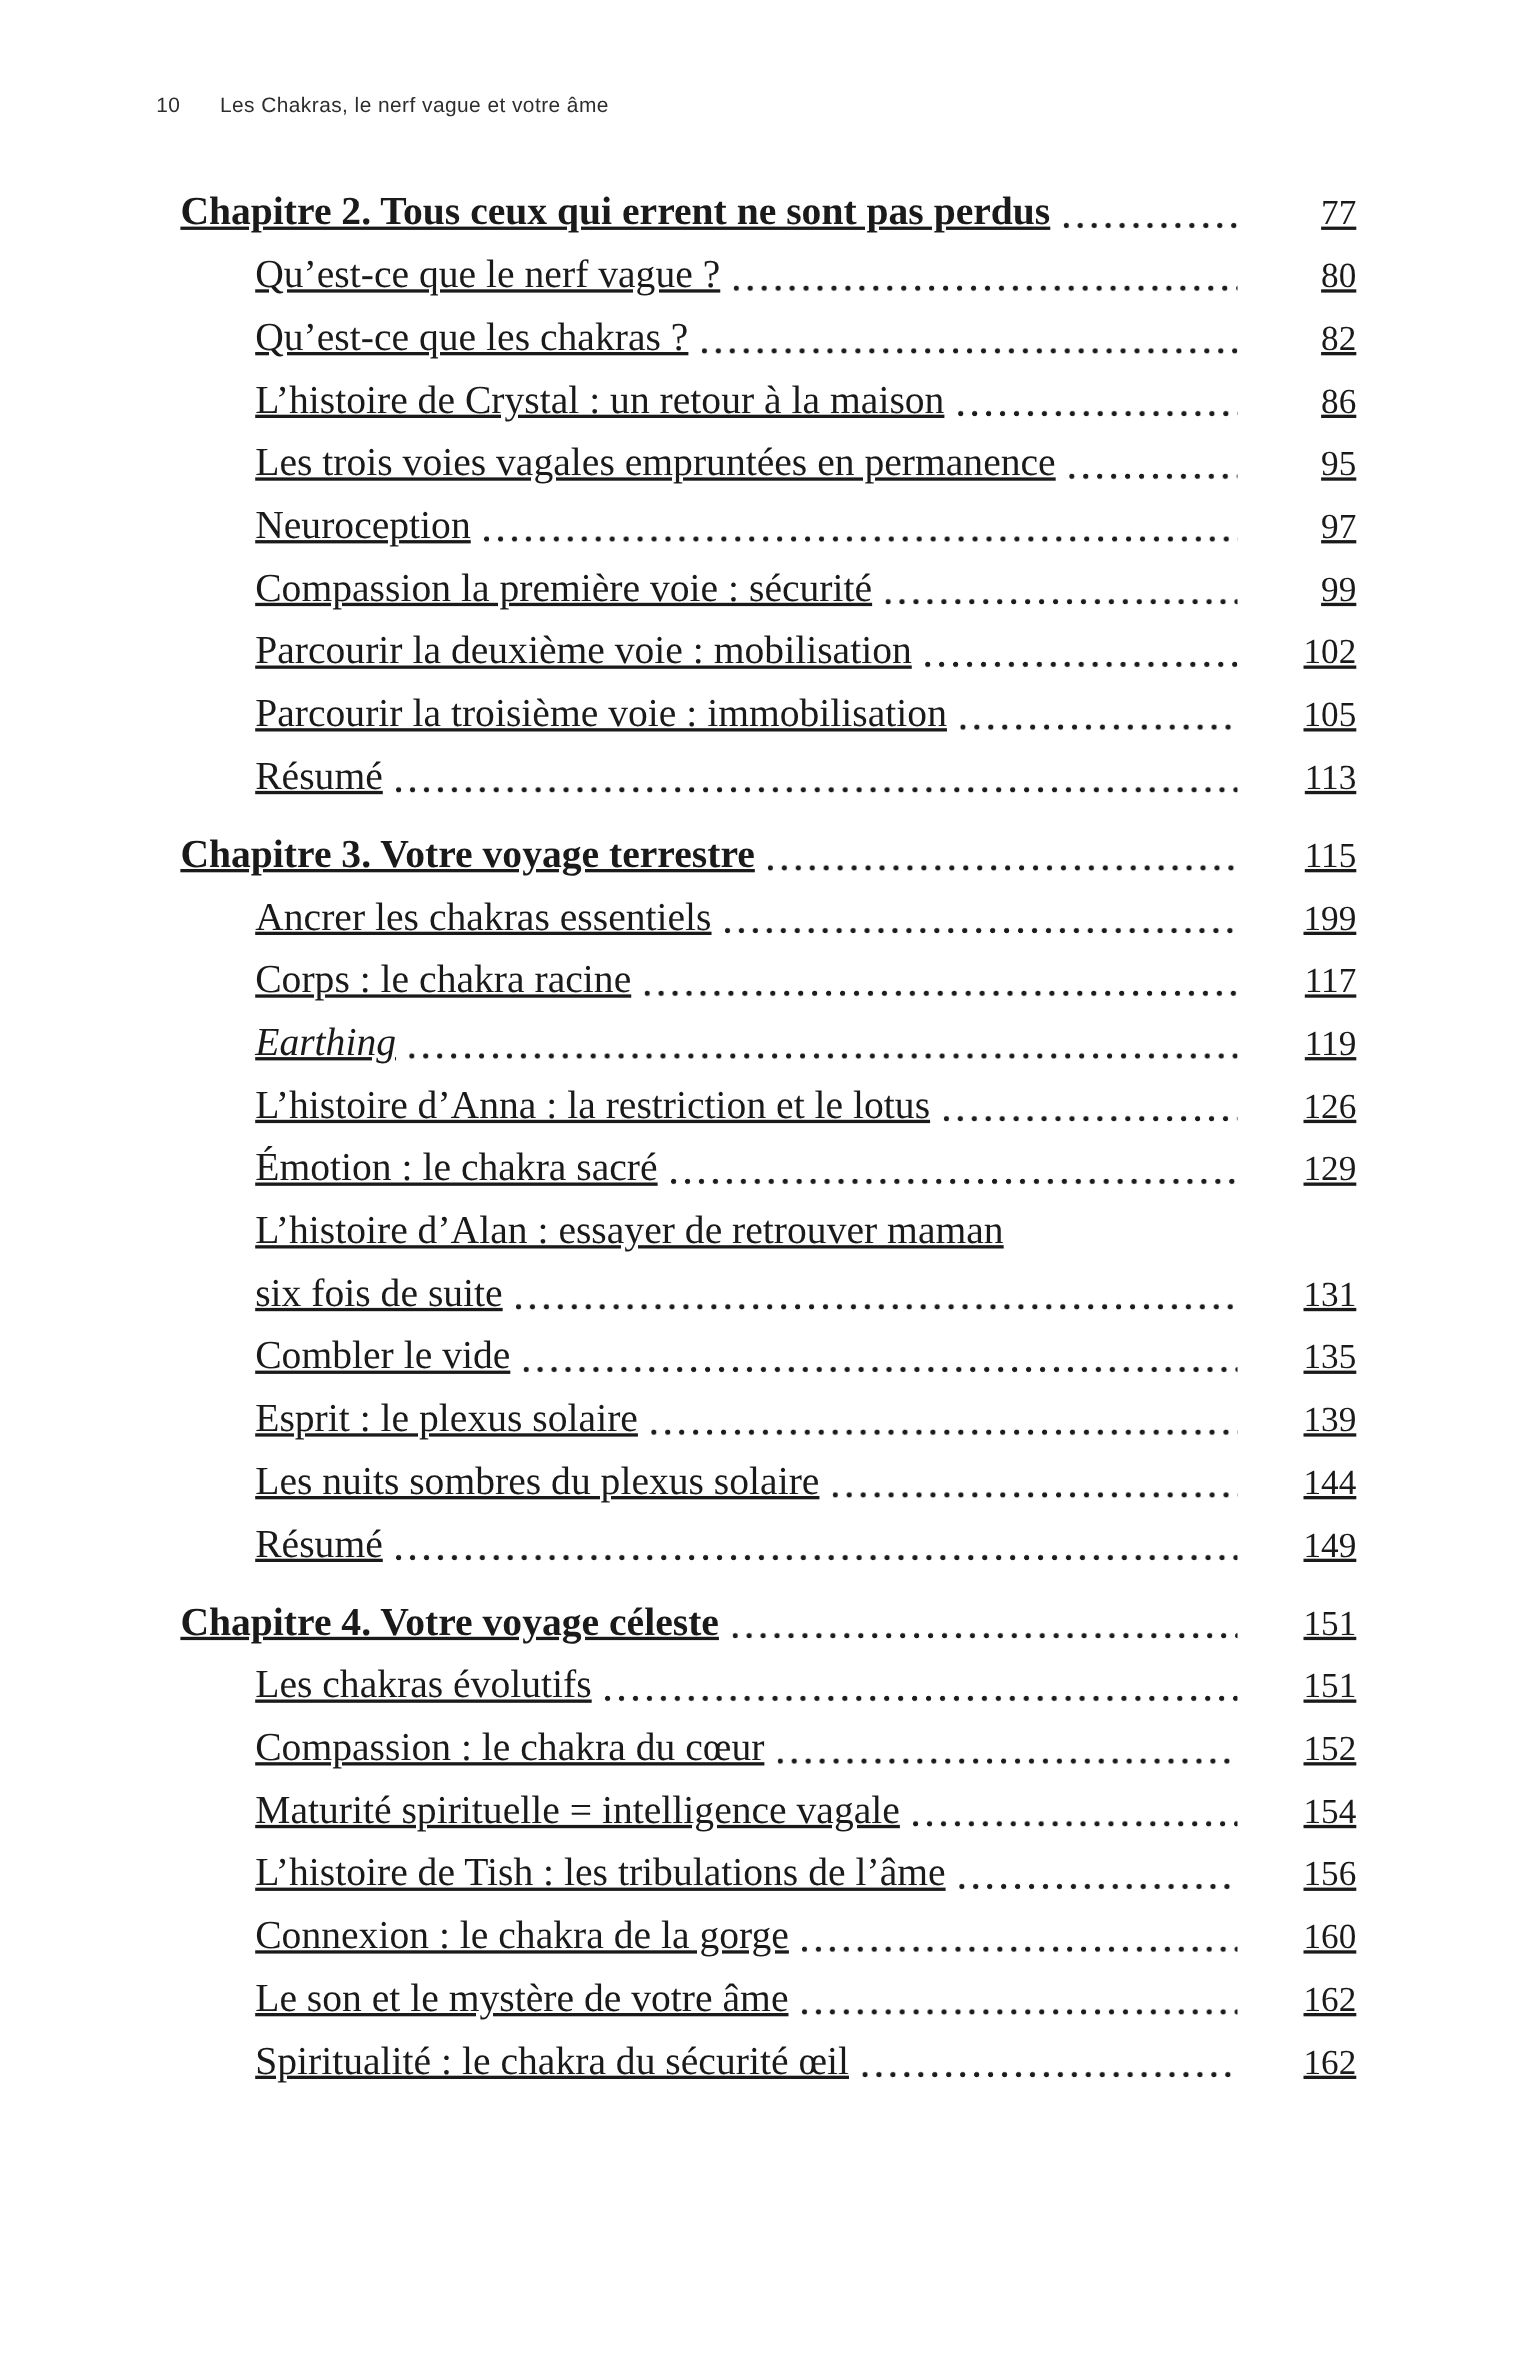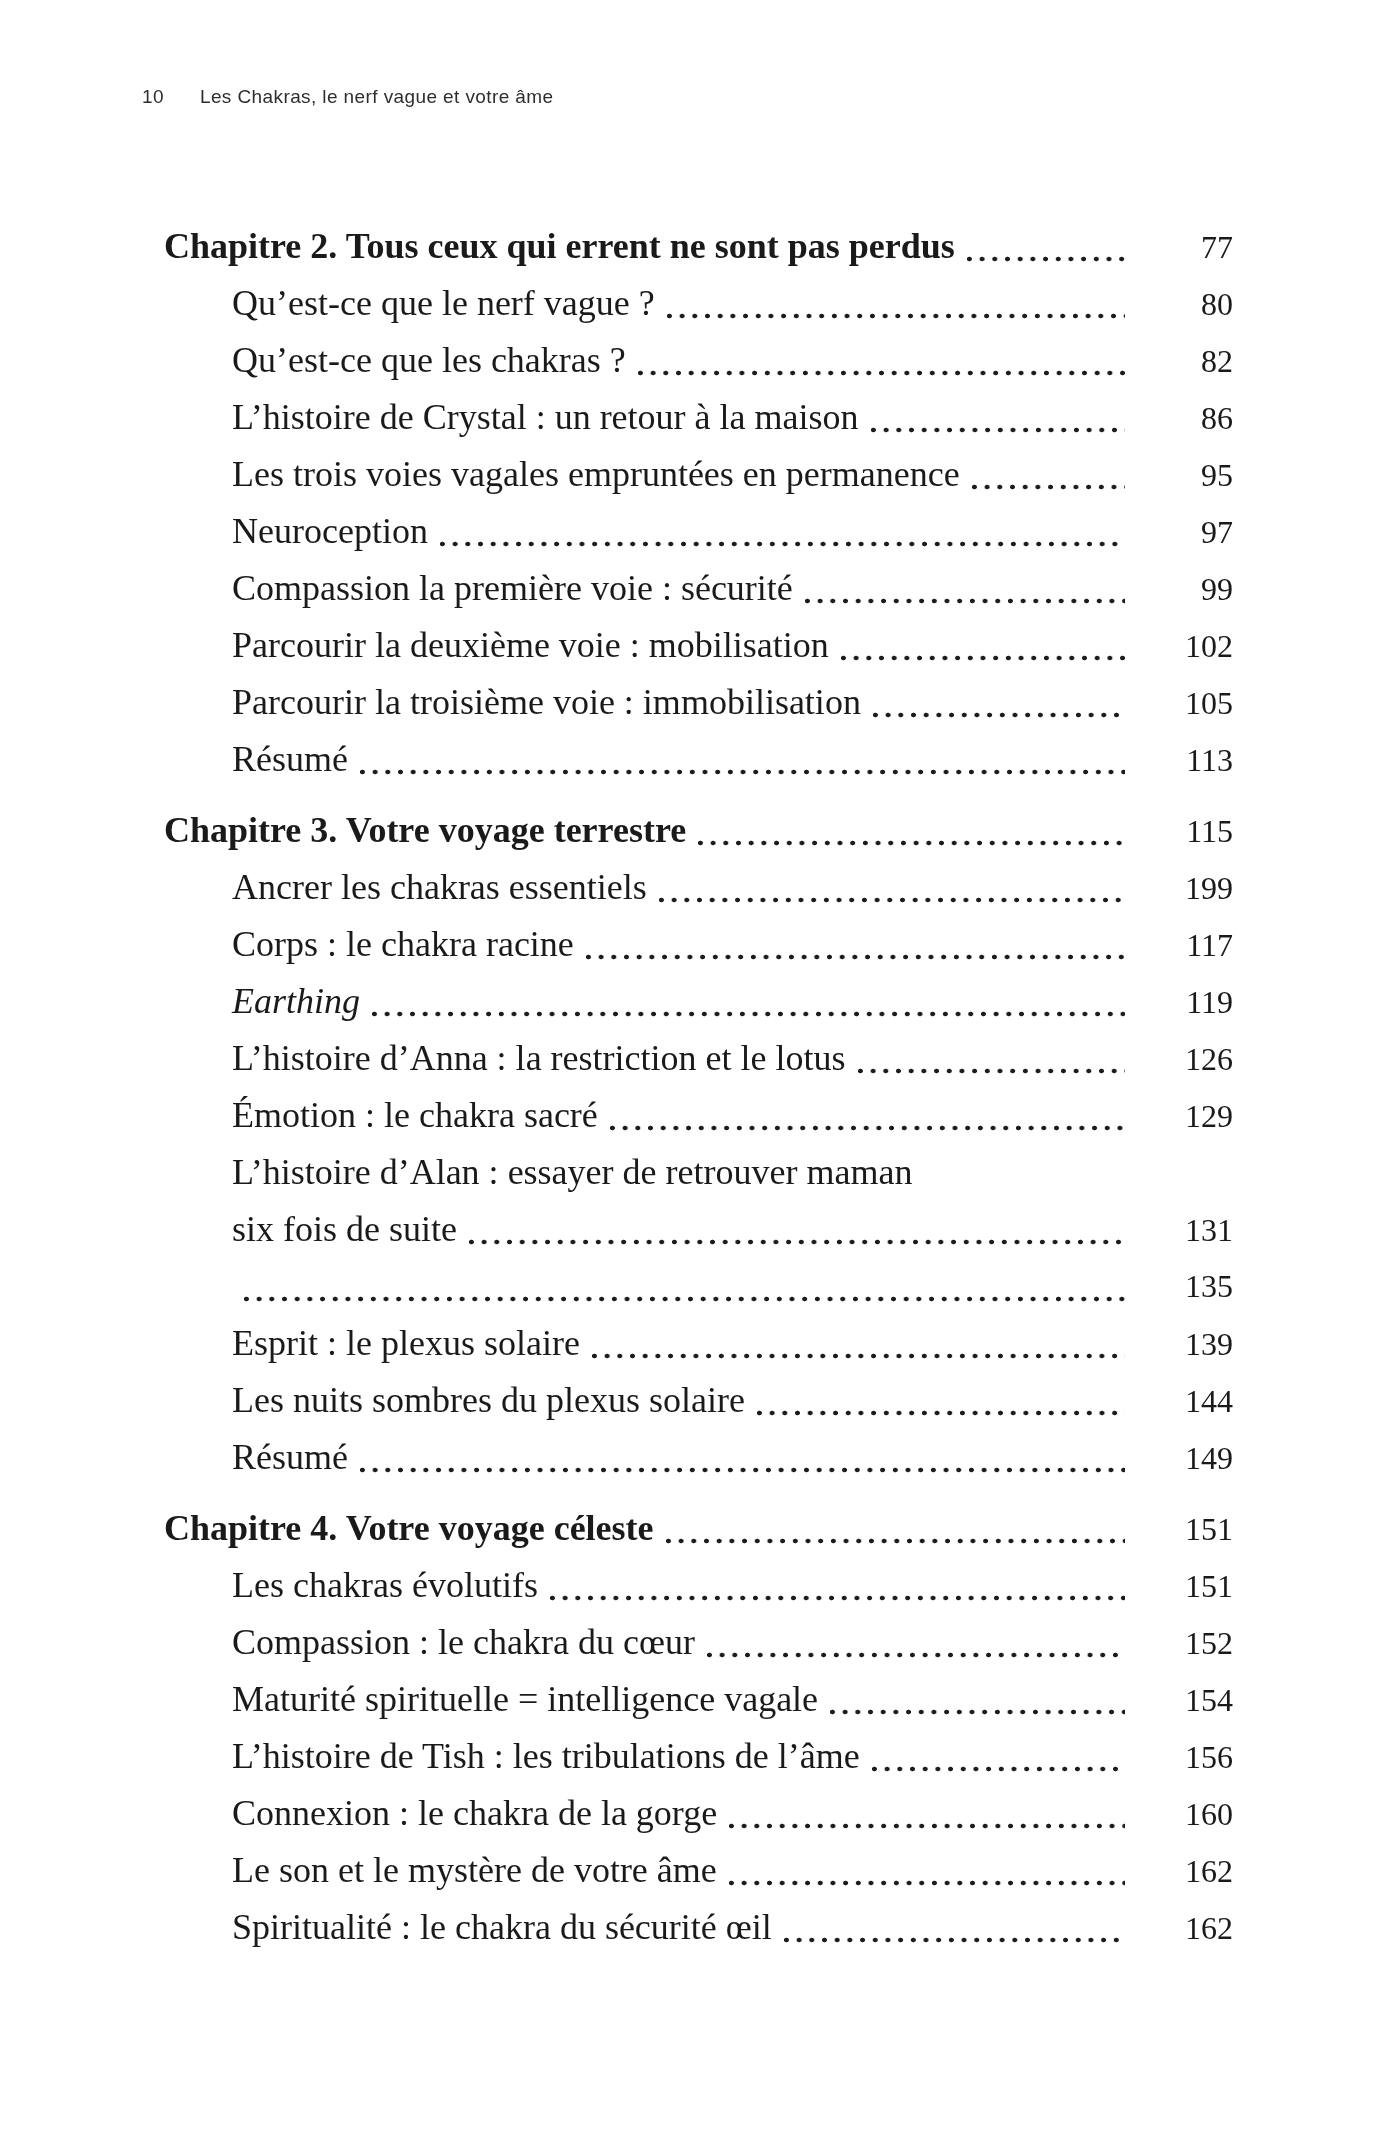--- a/index.html
+++ b/index.html
@@ -26,21 +26,22 @@
     gap: 36px;
     font-family: "Liberation Sans", "DejaVu Sans", sans-serif;
     font-weight: 300;
     font-size: 19px;
     line-height: 30px;
     color: #2e2e2e;
     letter-spacing: 0.4px;
   }
   
   .toc {
-    margin-top: 106px;
+    margin-top: 52px;
+    text-decoration: underline;
   }
   .row {
     display: flex;
     align-items: baseline;
     height: 57px;
     line-height: 57px;
     font-size: 36px;
     white-space: nowrap;
   }
   .row.chapter {
@@ -194,20 +195,21 @@
     <span class="pg"></span>
   </div>
 
   <div class="row entry">
     <span class="title">six fois de suite</span>
     <span class="dots"></span>
     <span class="pg">131</span>
   </div>
 
   <div class="row entry">
+    <span class="title">Combler le vide</span>
     <span class="dots"></span>
     <span class="pg">135</span>
   </div>
 
   <div class="row entry">
     <span class="title">Esprit : le plexus solaire</span>
     <span class="dots"></span>
     <span class="pg">139</span>
   </div>
 

